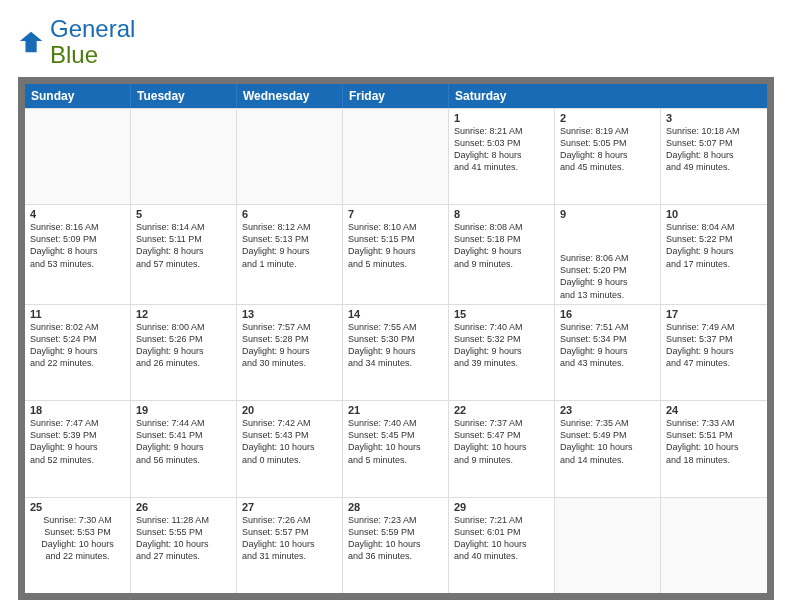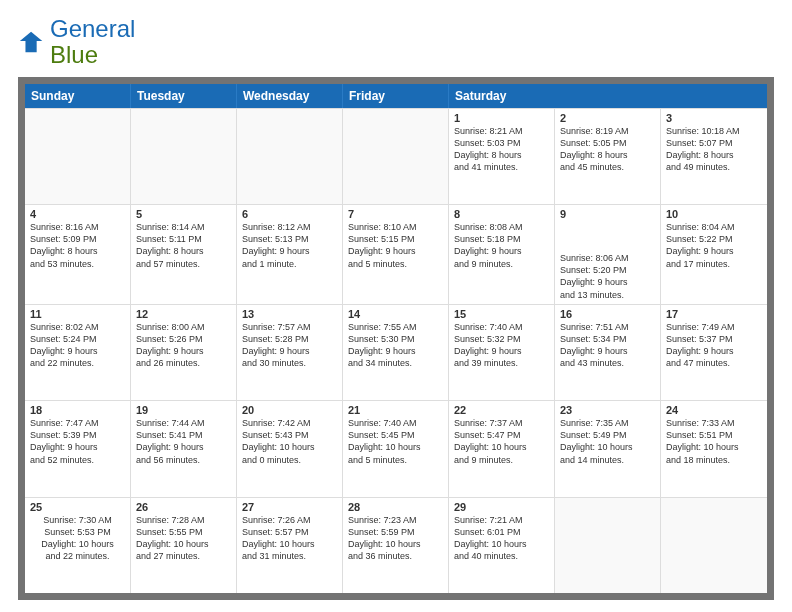--- a/index.html
+++ b/index.html
@@ -321,21 +321,21 @@
         <div class="cal-week">
           <div class="cal-cell">
             <span class="day-num">25</span>
             <div class="cell-text" style="white-space: pre-line; text-align: center;">Sunrise: 7:30 AM
 Sunset: 5:53 PM
 Daylight: 10 hours
 and 22 minutes.</div>
           </div>
           <div class="cal-cell">
             <span class="day-num">26</span>
-            <div class="cell-text" style="white-space: pre-line;">Sunrise: 7:28 AM
+            <div class="cell-text" style="white-space: pre-line;">Sunrise: 11:28 AM
 Sunset: 5:55 PM
 Daylight: 10 hours
 and 27 minutes.</div>
           </div>
           <div class="cal-cell">
             <span class="day-num">27</span>
             <div class="cell-text" style="white-space: pre-line;">Sunrise: 7:26 AM
 Sunset: 5:57 PM
 Daylight: 10 hours
 and 31 minutes.</div>

